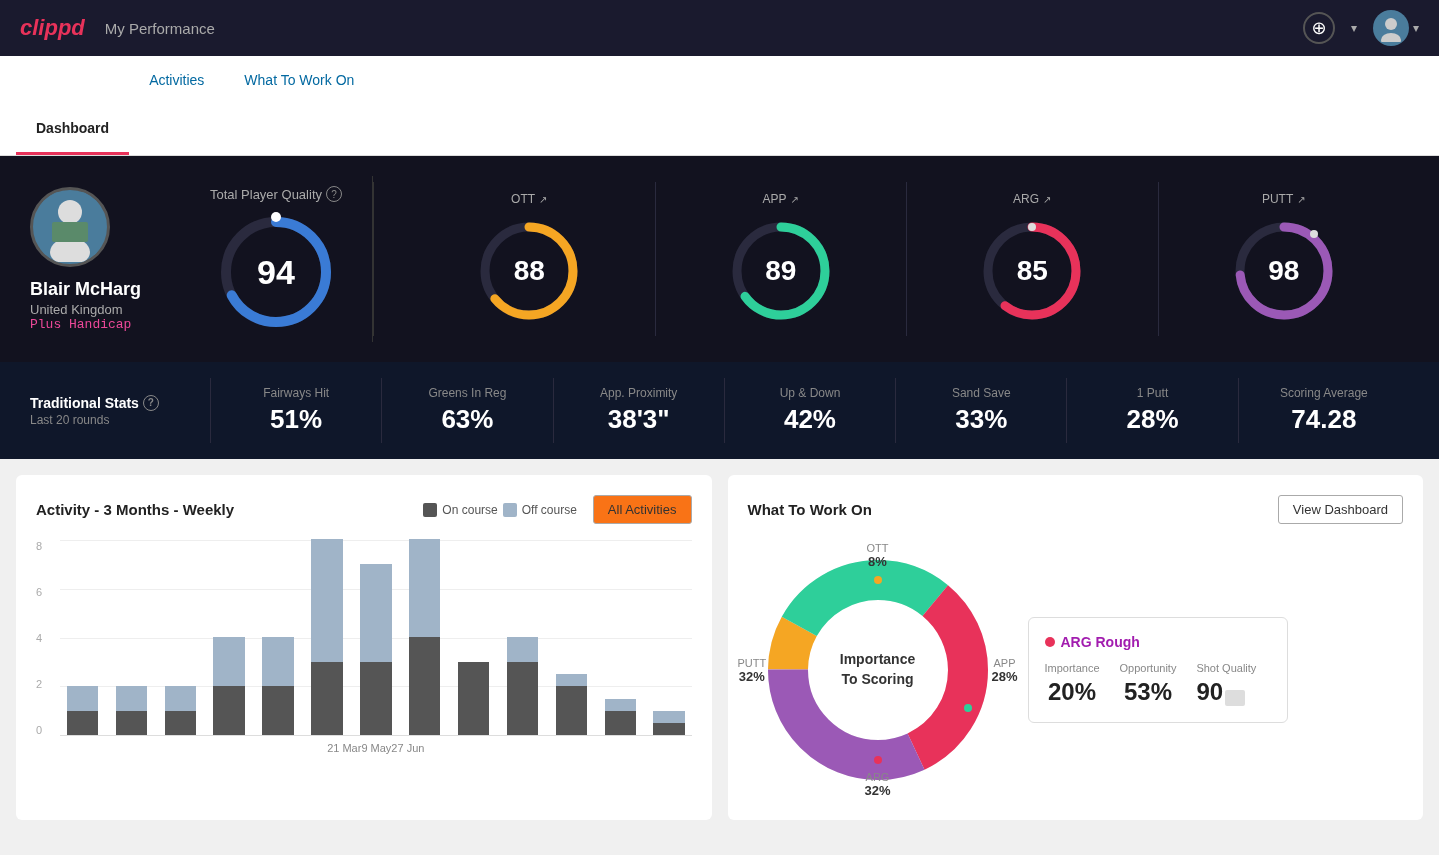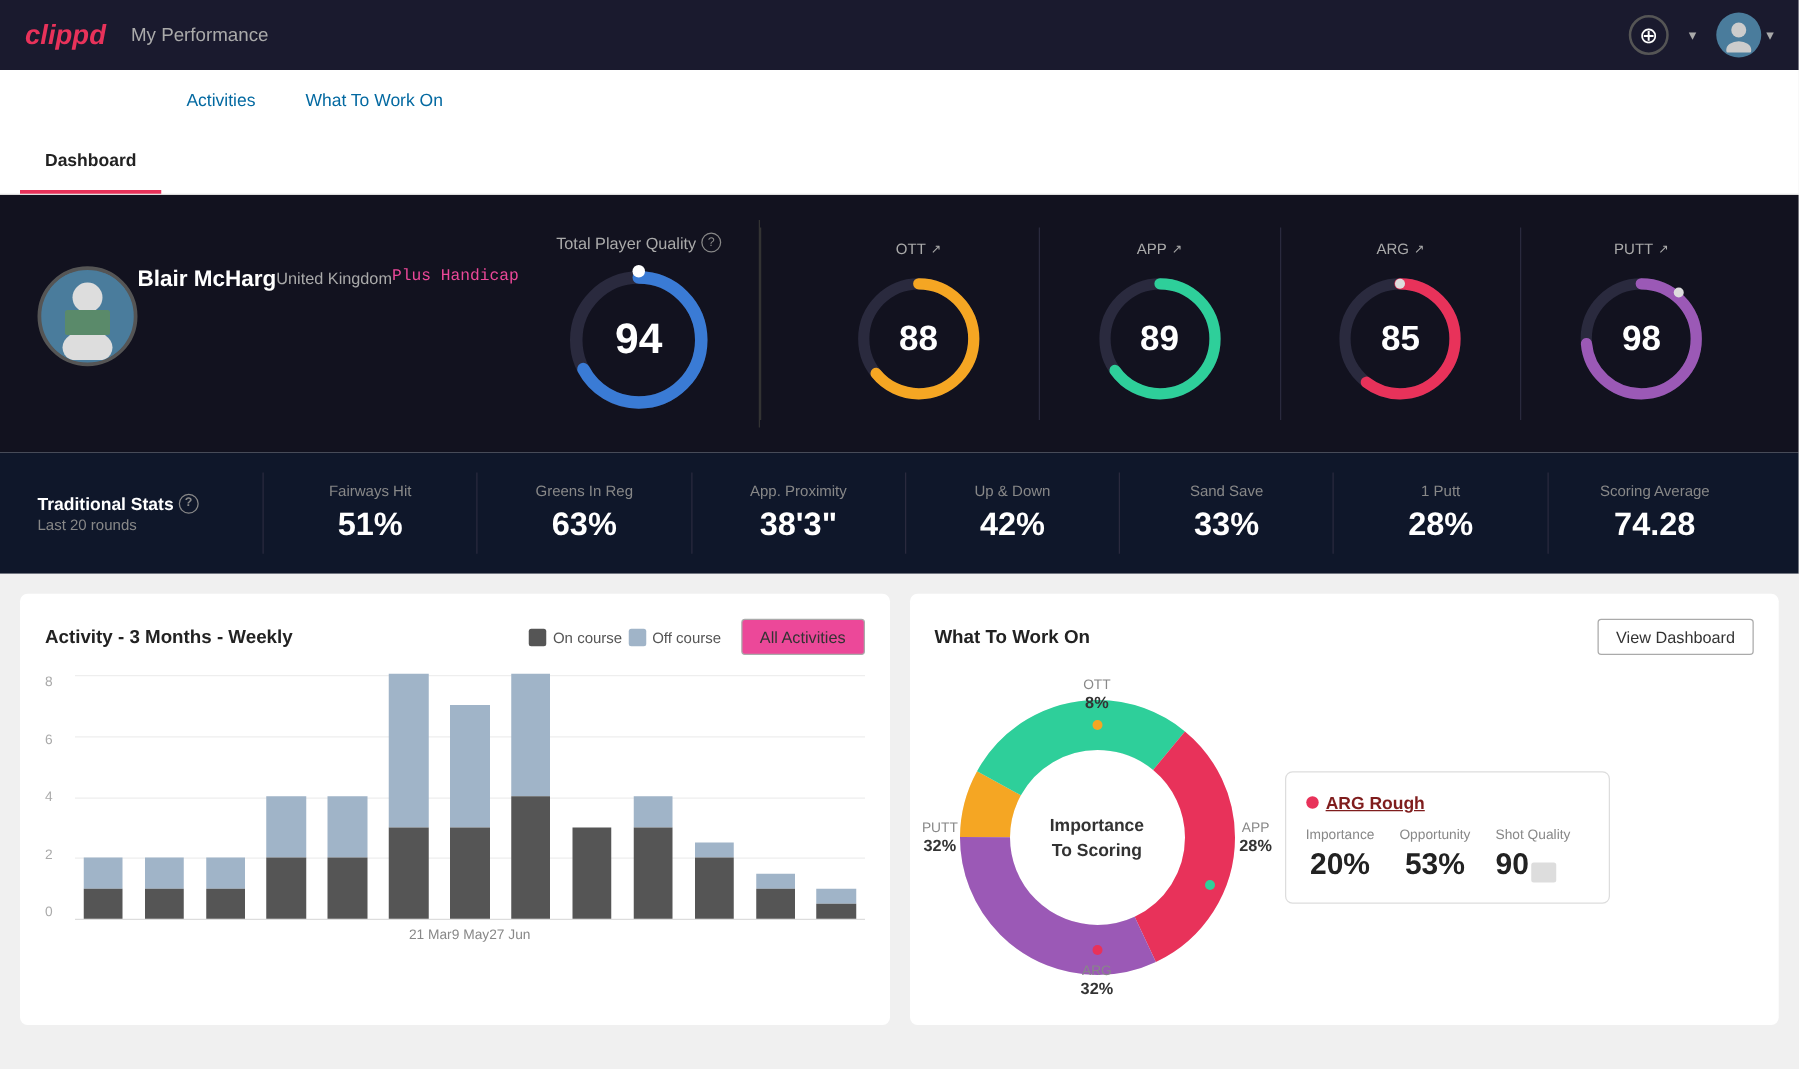--- a/index.html
+++ b/index.html
@@ -86,21 +86,21 @@
     .stats-panel {
       background: #12121f;
       padding: 20px 30px;
       display: flex;
       align-items: center;
       gap: 0;
     }
     .player-info {
       min-width: 180px;
       display: flex;
-      flex-direction: row;
+      flex-direction: column;
       align-items: flex-start;
       padding-right: 30px;
     }
     .player-avatar {
       width: 80px;
       height: 80px;
       border-radius: 50%;
       background: #4a7c9c;
       overflow: hidden;
       margin-bottom: 12px;
@@ -242,21 +242,21 @@
       align-items: center;
       justify-content: space-between;
       margin-bottom: 16px;
     }
     .activity-title { font-size: 15px; font-weight: 600; color: #222; }
     .legend { display: flex; align-items: center; gap: 5px; }
     .legend-item { display: flex; align-items: center; gap: 5px; font-size: 12px; color: #555; }
     .legend-box { width: 14px; height: 14px; border-radius: 2px; }
     .all-activities-btn {
       border: 1px solid #aaa;
-      background: #ec4899;
+      background: #f97316;
       padding: 6px 14px;
       font-size: 13px;
       cursor: pointer;
       border-radius: 3px;
       color: #333;
     }
 
     
     .work-panel {
       flex: 1;
@@ -292,23 +292,22 @@
       border-radius: 6px;
       padding: 16px;
       min-width: 260px;
     }
     .info-card-title {
       display: flex;
       align-items: center;
       gap: 6px;
       font-size: 14px;
       font-weight: 600;
-      color: #7f1d1d;
+      color: #a21caf;
       margin-bottom: 12px;
-      text-decoration: underline;
     }
     .dot-indicator {
       width: 10px;
       height: 10px;
       border-radius: 50%;
       background: #e8325a;
     }
     .info-metrics {
       display: flex;
       gap: 20px;

